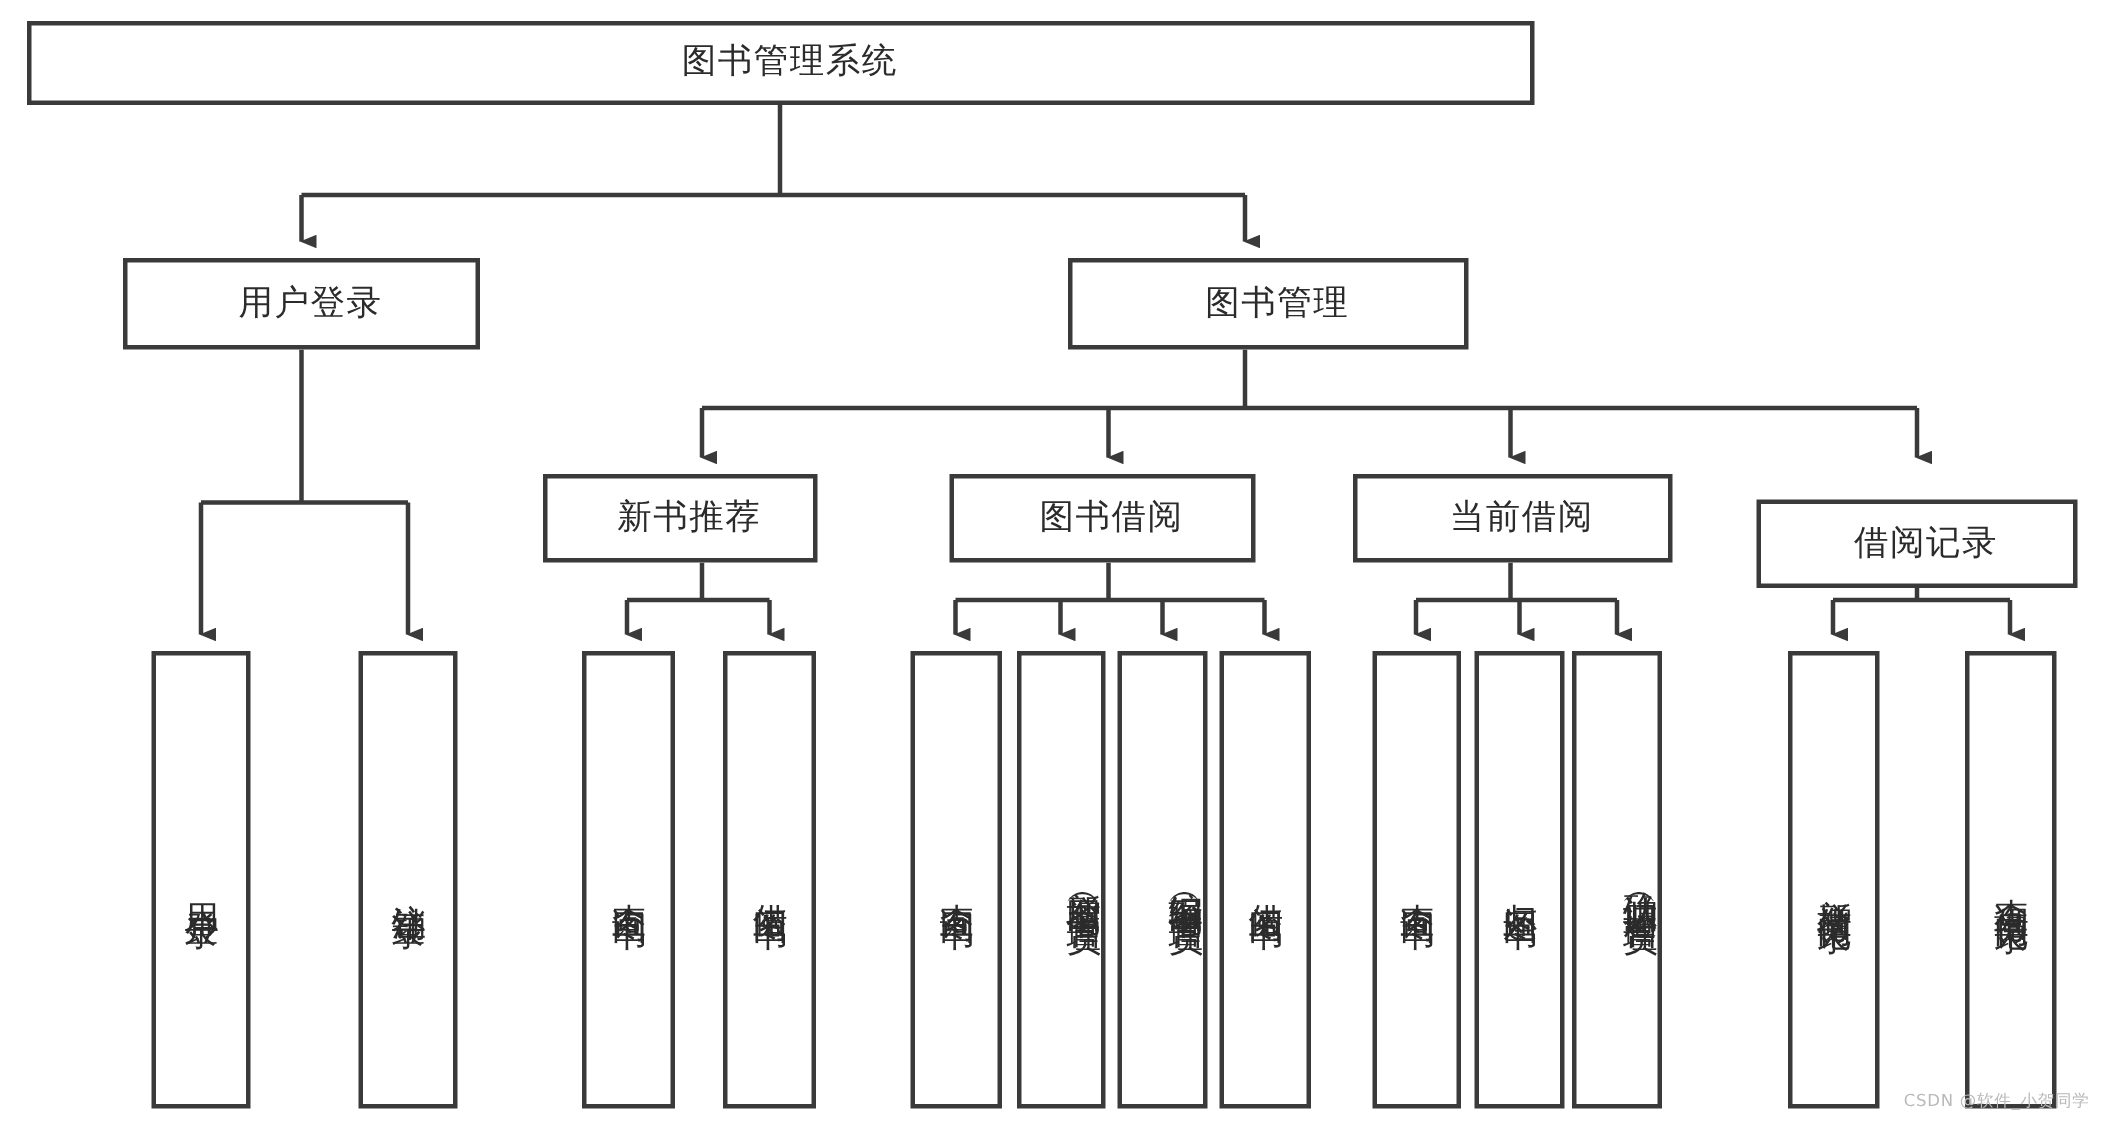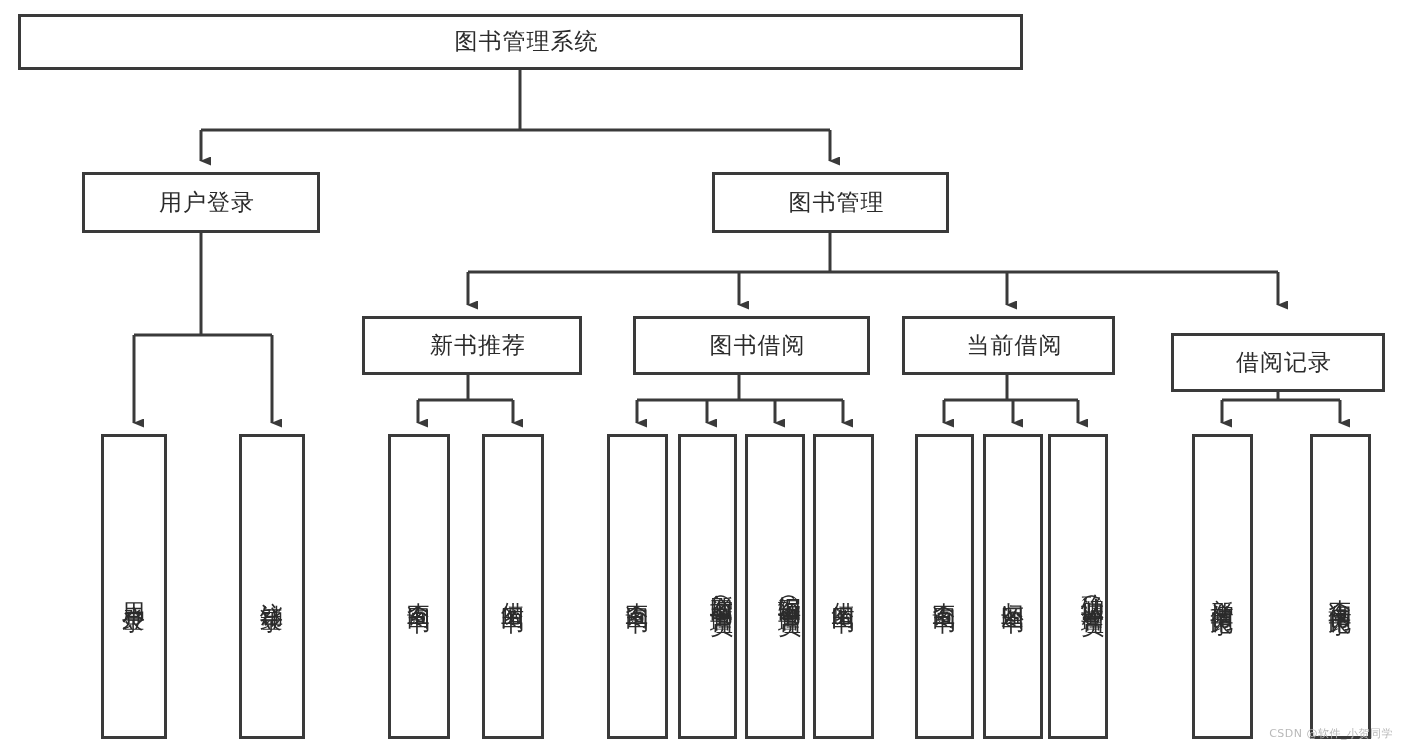--- a/index.html
+++ b/index.html
@@ -107,23 +107,23 @@
         <line x1="1278" y1="375" x2="1278" y2="400"></line>
         <line x1="1222" y1="400" x2="1340" y2="400"></line>
         <line x1="1222" y1="400" x2="1222" y2="423" marker-end="url(#arrowhead)"></line>
         <line x1="1340" y1="400" x2="1340" y2="423" marker-end="url(#arrowhead)"></line>
       </g>
   </svg>
 
   <div id="nodes-layer">
       <div class="node h" style="left: 18px; top: 14px; width: 1005px; height: 56px;">图书管理系统</div>
       <div class="node h" style="left: 82px; top: 172px; width: 238px; height: 61px;">用户登录</div>
-      <div class="node h" style="left: 712px; top: 172px; width: 237px; height: 61px;">图书管理</div>
-      <div class="node h" style="left: 362px; top: 316px; width: 220px; height: 59px;">新书推荐</div>
-      <div class="node h" style="left: 633px; top: 316px; width: 237px; height: 59px;">图书借阅</div>
+      <div class="node h" style="left: 712px; top: 172px; width: 267px; height: 61px;">图书管理</div>
+      <div class="node h" style="left: 362px; top: 316px; width: 183px; height: 59px;">新书推荐</div>
+      <div class="node h" style="left: 633px; top: 316px; width: 204px; height: 59px;">图书借阅</div>
       <div class="node h" style="left: 902px; top: 316px; width: 213px; height: 59px;">当前借阅</div>
       <div class="node h" style="left: 1171px; top: 333px; width: 214px; height: 59px;">借阅记录</div>
       <div class="node leaf mid" style="left: 101px; top: 434px; width: 66px; height: 305px;">用户登录</div>
       <div class="node leaf mid" style="left: 239px; top: 434px; width: 66px; height: 305px;">注销登录</div>
       <div class="node leaf mid" style="left: 388px; top: 434px; width: 62px; height: 305px;">查询图书</div>
       <div class="node leaf mid" style="left: 482px; top: 434px; width: 62px; height: 305px;">借阅图书</div>
       <div class="node leaf mid" style="left: 607px; top: 434px; width: 61px; height: 305px;">查询图书</div>
       <div class="node leaf" style="left: 678px; top: 434px; width: 59px; height: 305px;">新增图书（管理员）</div>
       <div class="node leaf" style="left: 745px; top: 434px; width: 60px; height: 305px;">编辑图书（管理员）</div>
       <div class="node leaf mid" style="left: 813px; top: 434px; width: 61px; height: 305px;">借阅图书</div>

